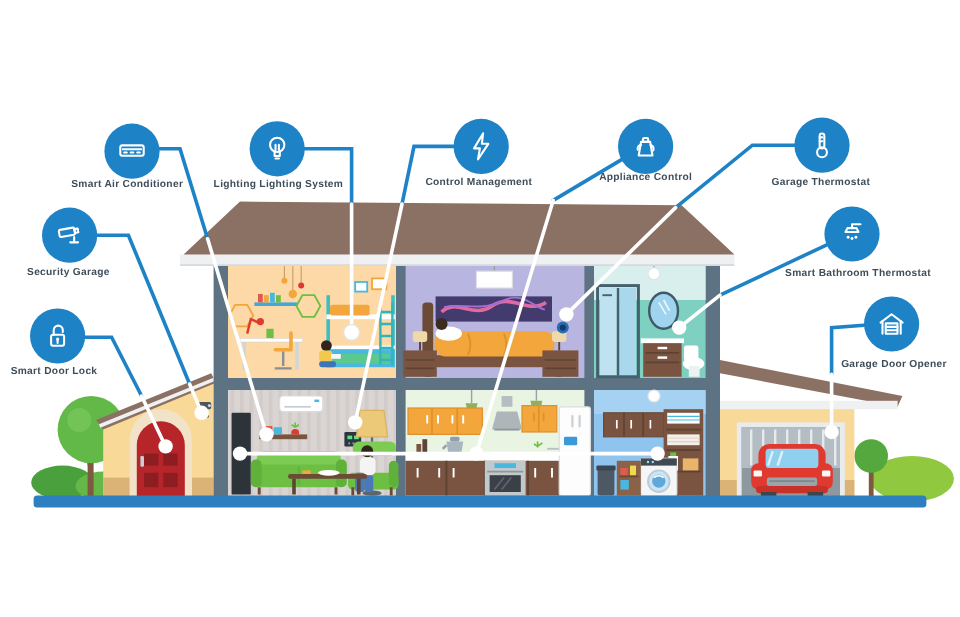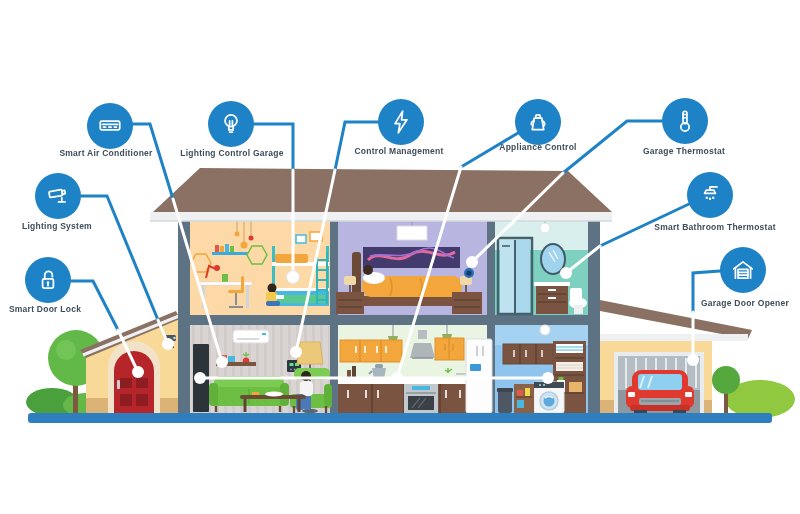--- a/index.html
+++ b/index.html
@@ -407,21 +407,21 @@
 </div>
 <div class="callout-label" style="left:106px;top:148px">Smart Air Conditioner</div>
 
 <div class="callout-circle" style="left:208px;top:101px">
   <svg class="glyph" width="26" height="26" viewBox="0 0 24 24">
     <circle cx="12" cy="9" r="5.5"></circle>
         <path d="M10.7 9 v4 M13.3 9 v4"></path>
     <path d="M10 14.5 v3 h4 v-3 M10.7 19.5 h2.6"></path>
   </svg>
 </div>
-<div class="callout-label" style="left:232px;top:148px">Lighting Control Garage</div>
+<div class="callout-label" style="left:232px;top:148px">Lighting Lighting System</div>
 
 <div class="callout-circle" style="left:378px;top:99px">
   <svg width="26" height="26" viewBox="0 0 24 24">
     <polygon points="13.5,2 6.5,13.5 11,13.5 9.5,22 17.5,10 12.5,10" fill="none" stroke="#fff" stroke-width="1.6" stroke-linejoin="round"></polygon>
   </svg>
 </div>
 <div class="callout-label" style="left:399px;top:146px">Control Management</div>
 
 <div class="callout-circle" style="left:515px;top:99px">
   <svg class="glyph" width="26" height="26" viewBox="0 0 24 24">
@@ -444,21 +444,21 @@
 
 <div class="callout-circle" style="left:35px;top:173px">
   <svg class="glyph" width="26" height="26" viewBox="0 0 24 24">
     <g transform="rotate(-10 10 10)">
       <rect x="4" y="7" width="12" height="5.5" rx="1"></rect>
       <rect x="16" y="8.3" width="2.6" height="3"></rect>
     </g>
     <path d="M15.5 13.5 v4 M12.5 17.5 h6"></path>
   </svg>
 </div>
-<div class="callout-label" style="left:57px;top:221px">Lighting System</div>
+<div class="callout-label" style="left:57px;top:221px">Security Garage</div>
 
 <div class="callout-circle" style="left:687px;top:172px">
   <svg class="glyph" width="26" height="26" viewBox="0 0 24 24">
     <polygon points="7,10.5 17,10.5 15.5,7.5 8.5,7.5"></polygon>
     <path d="M12 7.5 V4.5 H18.5"></path>
     <circle cx="9" cy="14.5" r="1.1" fill="#fff" stroke="none"></circle>
     <circle cx="12" cy="15.5" r="1.1" fill="#fff" stroke="none"></circle>
     <circle cx="15" cy="14.5" r="1.1" fill="#fff" stroke="none"></circle>
   </svg>
 </div>

